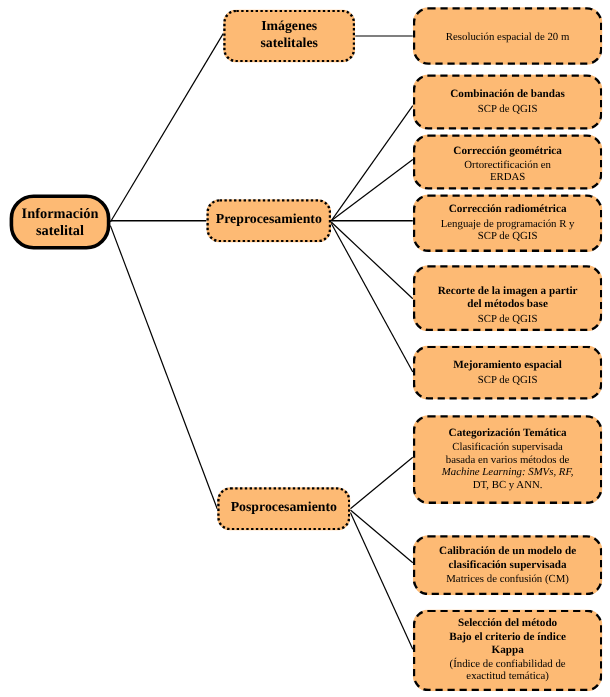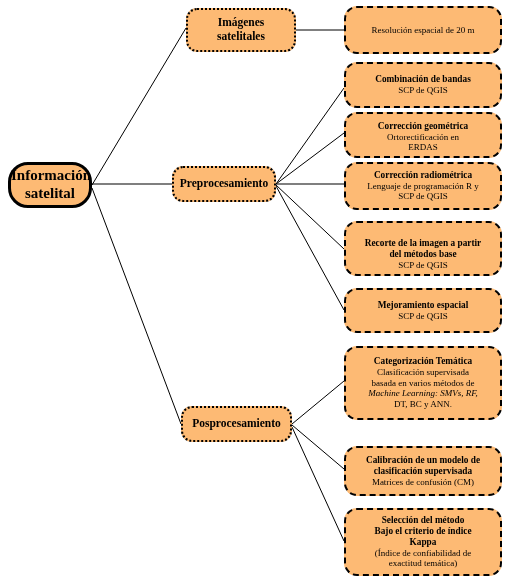--- a/index.html
+++ b/index.html
@@ -40,21 +40,21 @@
   }
   .node .ln {
     display: block;
     width: 100%;
   }
   
   .node.root {
     border: 3px solid #000000;
     border-radius: 20px;
     font-weight: bold;
-    font-size: 15px;
+    font-size: 12px;
   }
   
   .node.stage {
     border: 2.5px dotted #000000;
     border-radius: 11px;
     font-weight: bold;
     font-size: 11.5px;
   }
   
   .node.detail {

